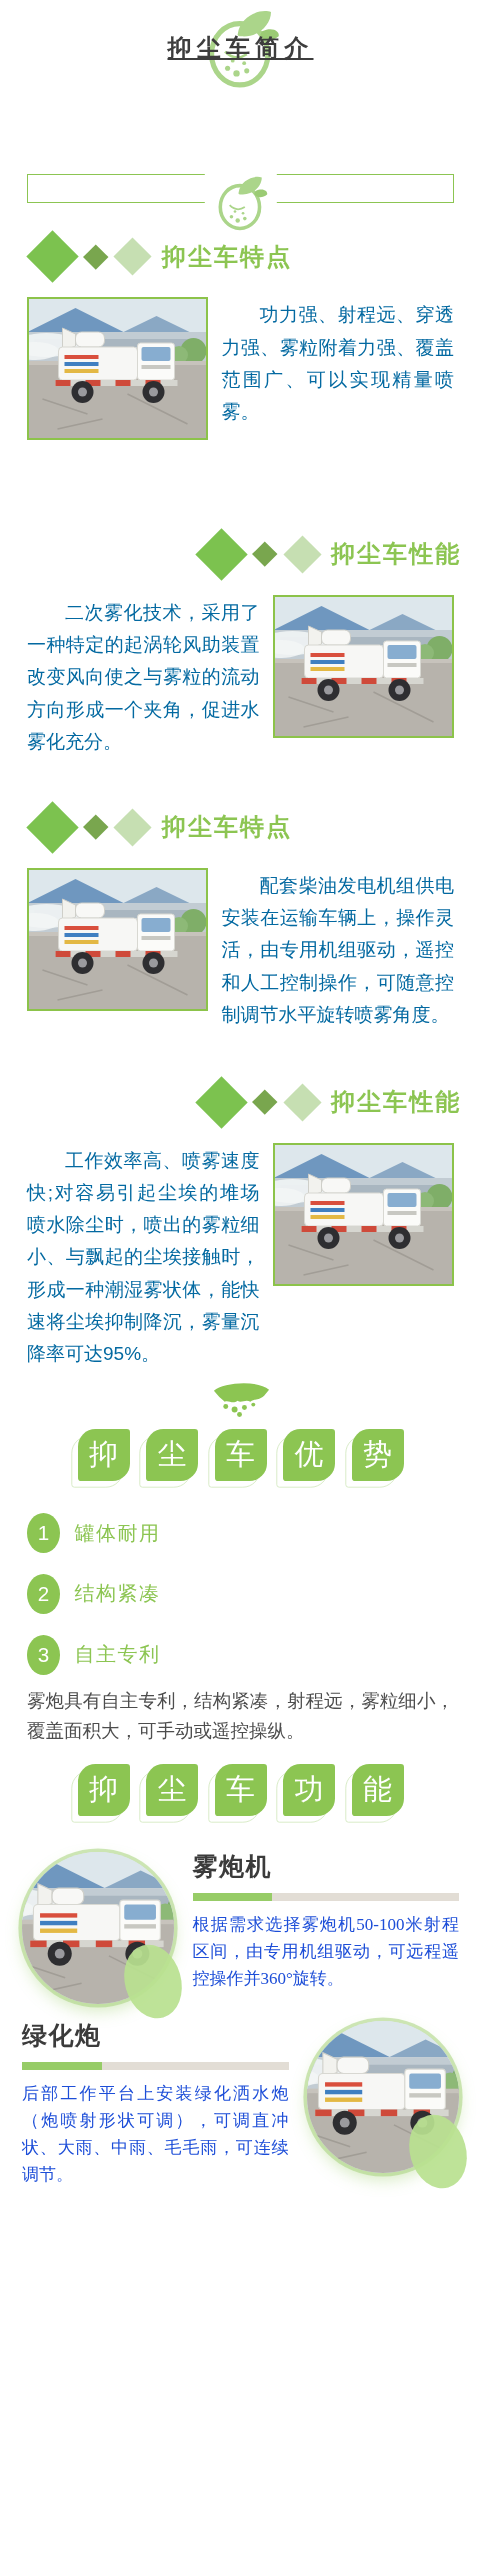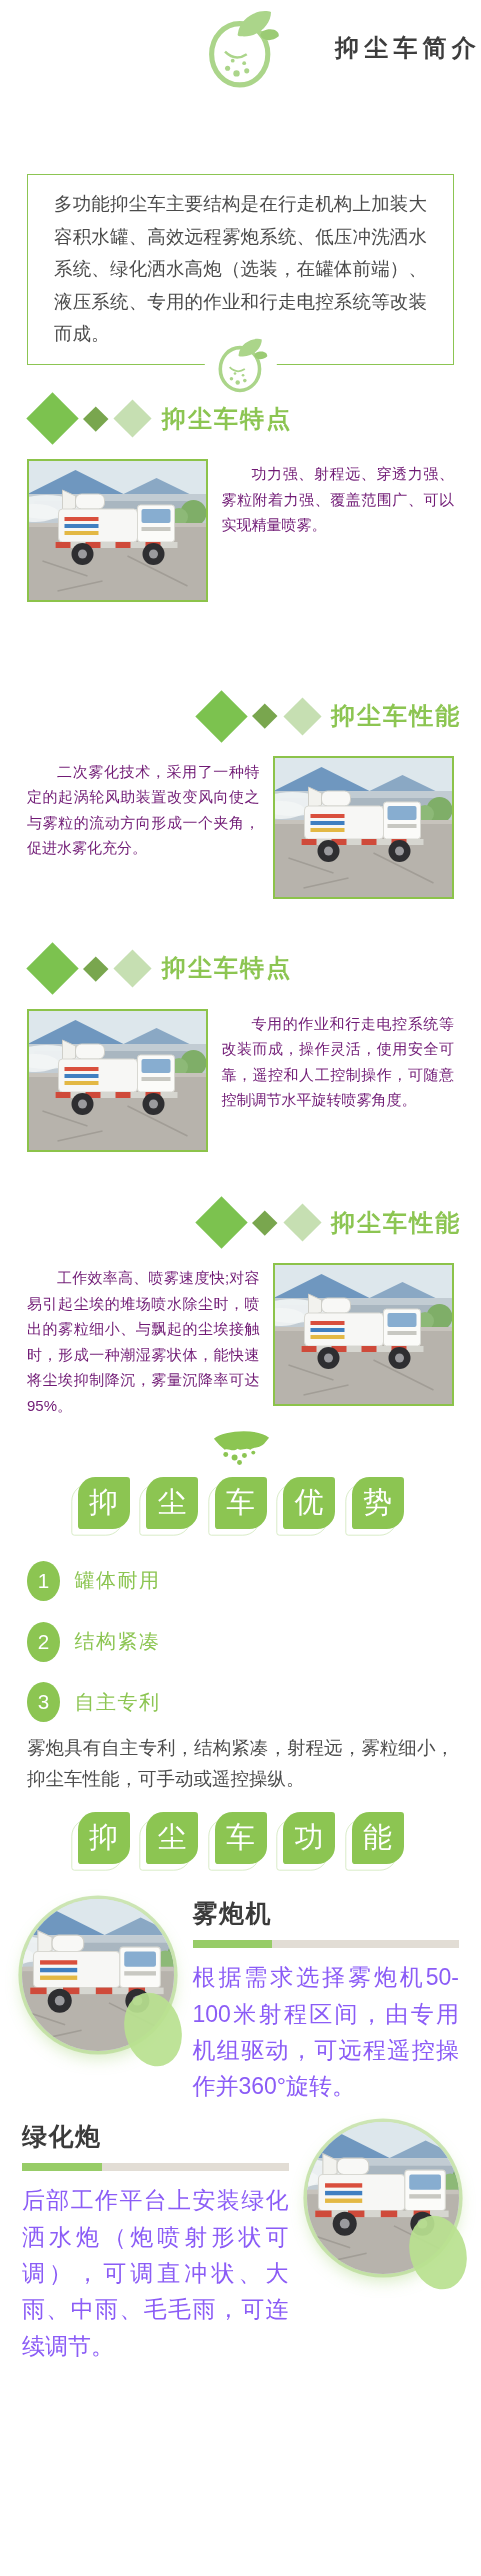--- a/index.html
+++ b/index.html
@@ -8,22 +8,22 @@
     width:481px; height:3206px; overflow:hidden;
     font-family:"Liberation Sans","DejaVu Sans",sans-serif;
     position:relative;
   }
   .page { width:481px; }
 
   
   .title-wrap { position:relative; height:98px; padding-top:11.3px; }
   .title-logo { position:absolute; left:50%; top:7.2px; transform:translateX(-50%); width:83px; height:83px; }
   .main-title {
-    position:absolute; left:0; right:0; top:32px; text-align:right;
-    font-size:24px; font-weight:600; color:#3d3d3d; letter-spacing:5.2px;
+    position:absolute; left:0; right:0; top:32px; text-align:center;
+    font-size:24px; font-weight:600; color:#3d3d3d; letter-spacing:5.2px;text-decoration:underline;
   }
 
   
   .intro-box {
     margin:76px 27px 0; border:1.5px solid #8cc552; position:relative;
     padding:13.4px 26px; font-size:18.5px; line-height:1.75; color:#4a4a4a;
     text-align:justify;
   }
   .intro-leaf {
     position:absolute; left:50%; bottom:-30px; transform:translateX(-50%);
@@ -40,21 +40,21 @@
   .sec-title { font-size:24px; color:#8cc552; letter-spacing:2.1px; margin-left:8.2px; white-space:nowrap; }
 
   
   .feature { display:flex; gap:13.4px; margin:13.4px 27px 0; align-items:flex-start; }
   .photo-rect {
     width:181px; height:143px; border:2.6px solid #8cc34a; flex:none;
     background:#dce6ea; overflow:hidden;
   }
   .photo-rect svg { width:100%; height:100%; display:block; }
   .feature-text {
-    flex:1; font-size:15px; line-height:1.7; color:#701a75;
+    flex:1; font-size:19px; line-height:1.7; color:#0369a1;
     text-align:justify; text-indent:2em; padding-top:2.1px;
   }
   .feature.img-right .photo-rect { order:2; }
 
   
   .leaf-divider { text-align:center; margin-top:8.2px; line-height:0; }
 
   
   .banner { display:flex; justify-content:center; gap:16.5px; margin-top:11.3px; padding:0 0 8.2px; }
   .tile { position:relative; width:52px; height:52px; flex:none; }
@@ -91,21 +91,21 @@
   .photo-circle .ph svg { width:100%; height:100%; display:block; }
   .photo-circle .accent {
     position:absolute; width:56px; height:75px; right:-7.2px; bottom:-15.5px;
     background:#b9e18f; border-radius:50%; transform:rotate(-16deg); opacity:0.92;
   }
   .func-col { flex:1; padding-top:1px; }
   .func-title { font-size:25px; font-weight:700; color:#3b3b3b; letter-spacing:1.5px; }
   .func-bar { margin-top:10.3px; height:7.7px; background:#e2ddd5; width:100%; }
   .func-bar .fill { width:30%; height:100%; background:#97cc67; }
   .func-text {
-    margin-top:11.3px; font-size:23px; line-height:1.58; color:#8b5cf6; text-align:justify;
+    margin-top:11.3px; font-size:17px; line-height:1.58; color:#1d4ed8; text-align:justify;font-family:Liberation Serif, serif;
   }
 </style>
 </head>
 <body>
 
 <div class="page">
 
   <div class="title-wrap">
     <span class="title-logo scene-leaf">
   <svg viewBox="0 0 130 130" xmlns="http://www.w3.org/2000/svg">
@@ -117,21 +117,20 @@
     <circle cx="74" cy="100" r="4" fill="#abd58a"></circle>
     <circle cx="52" cy="84" r="3" fill="#abd58a"></circle>
     <circle cx="70" cy="88" r="3" fill="#abd58a"></circle>
     <path d="M40 70 C50 80 62 82 74 74" stroke="#abd58a" stroke-width="4" fill="none"></path>
   </svg>
 </span>
     <div class="main-title">抑尘车简介</div>
   </div>
 
   <div class="intro-box">
-    <span>多功能抑尘车主要结构是在行走机构上加装大容积水罐、高效远程雾炮系统、低压冲洗洒水系统、绿化洒水高炮（选装，在罐体前端）、液压系统、专用的作业和行走电控系统等改装而成。</span>
     <span class="intro-leaf">
       <span class="scene-leaf" style="display:inline-block;width:58px;height:58px;">
   <svg viewBox="0 0 130 130" xmlns="http://www.w3.org/2000/svg">
     <ellipse cx="63" cy="74" rx="44" ry="48" fill="none" stroke="#abd58a" stroke-width="8"></ellipse>
     <path d="M60 42 C64 12 98 2 112 8 C112 28 92 48 66 46 C61 46 59 45 60 42 Z" fill="#abd58a"></path>
     <path d="M98 38 C114 30 126 38 124 46 C112 56 98 52 95 44 Z" fill="#9bcb74"></path>
     <circle cx="44" cy="96" r="4" fill="#abd58a"></circle>
     <circle cx="58" cy="104" r="5" fill="#abd58a"></circle>
     <circle cx="74" cy="100" r="4" fill="#abd58a"></circle>
     <circle cx="52" cy="84" r="3" fill="#abd58a"></circle>
@@ -270,21 +269,21 @@
       <rect x="116" y="162" width="30" height="12" fill="#cf4a3a"></rect>
       <rect x="176" y="162" width="30" height="12" fill="#cf4a3a"></rect>
       <rect x="236" y="162" width="30" height="12" fill="#cf4a3a"></rect>
       <circle cx="110" cy="186" r="22" fill="#2e2e31"></circle>
       <circle cx="110" cy="186" r="9" fill="#9a9a9e"></circle>
       <circle cx="252" cy="186" r="22" fill="#2e2e31"></circle>
       <circle cx="252" cy="186" r="9" fill="#9a9a9e"></circle>
     </g>
   </svg>
 </div>
-    <div class="feature-text">专用的作业和行走电控系统等改装而成，操作灵活，使用安全可靠，遥控和人工控制操作，可随意控制调节水平旋转喷雾角度。</div>
+    <div class="feature-text">配套柴油发电机组供电安装在运输车辆上，操作灵活，由专用机组驱动，遥控和人工控制操作，可随意控制调节水平旋转喷雾角度。</div>
   </div>
 
   <div class="sec-header right" style="margin-top:44px;">
     <span class="dia d-lg"></span>
     <span class="dia d-sm"></span>
     <span class="dia d-md"></span>
     <span class="sec-title">抑尘车性能</span>
   </div>
   <div class="feature img-right">
     <div class="photo-rect scene-truck">
@@ -369,21 +368,21 @@
 
   <div class="adv-head" style="margin-top:20.6px;">
     <span class="num-circle">2</span>
     <span class="adv-title">结构紧凑</span>
   </div>
 
   <div class="adv-head" style="margin-top:20.6px;">
     <span class="num-circle">3</span>
     <span class="adv-title">自主专利</span>
   </div>
-  <div class="adv-text">雾炮具有自主专利，结构紧凑，射程远，雾粒细小，抑尘车性能，可手动或遥控操纵。</div>
+  <div class="adv-text">雾炮具有自主专利，结构紧凑，射程远，雾粒细小，覆盖面积大，可手动或遥控操纵。</div>
 
   <div class="banner" style="margin-top:17.5px;">
     <div class="tile">
         <span class="tile-outline"></span>
         <span class="tile-fill">抑</span>
       </div>
     <div class="tile">
         <span class="tile-outline"></span>
         <span class="tile-fill">尘</span>
       </div>

